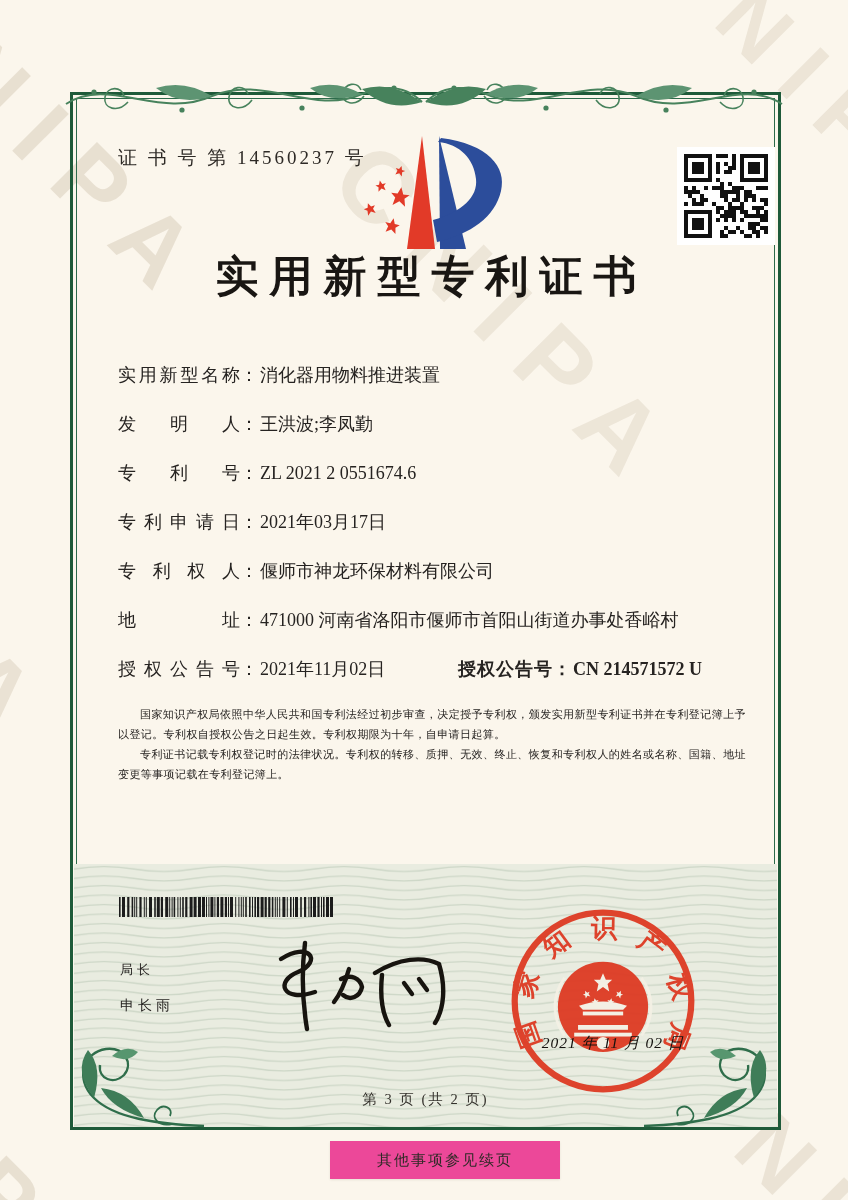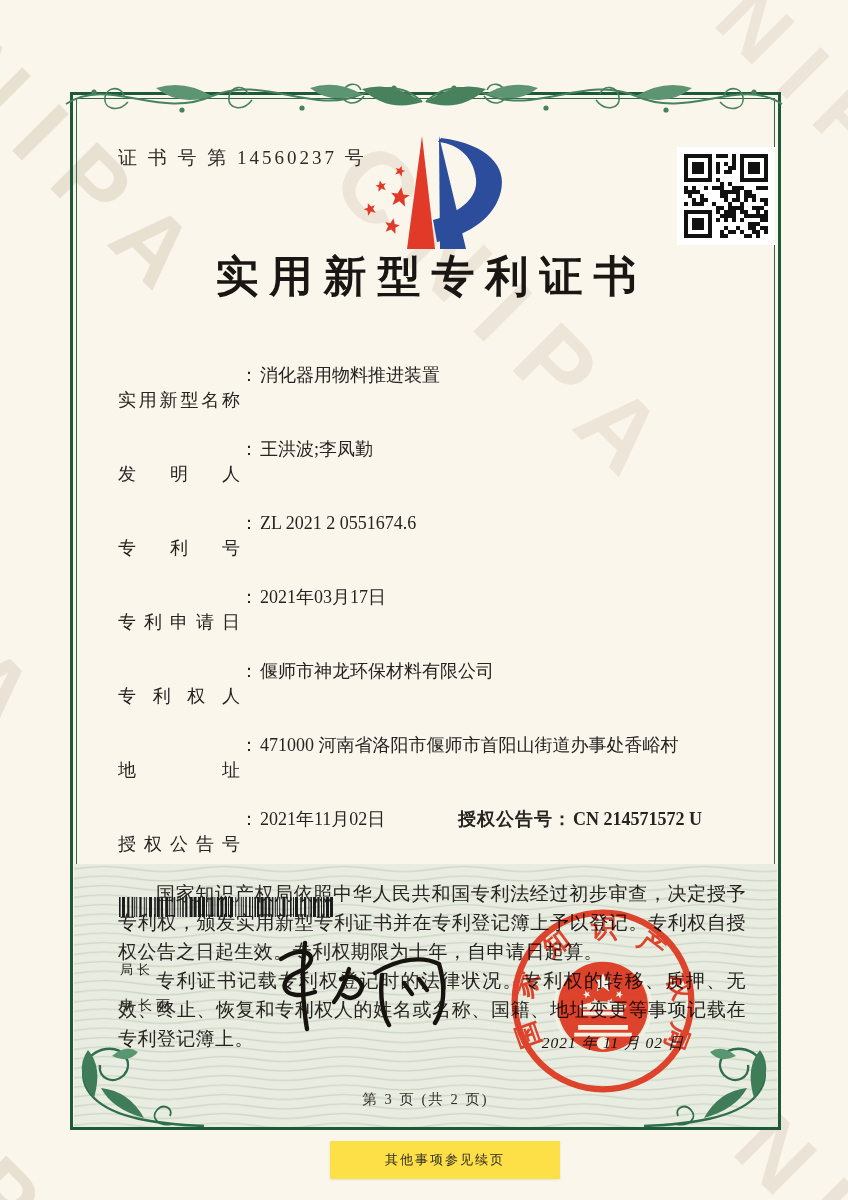--- a/index.html
+++ b/index.html
@@ -34,41 +34,41 @@
   
   .content{position:absolute;inset:0;z-index:4;}
   .cert-no{position:absolute;left:45px;top:50px;font-size:19px;letter-spacing:3px;color:#2e2a26;}
   .logo{position:absolute;left:263px;top:36px;width:192px;height:122px;}
   .qr-box{position:absolute;left:604px;top:52px;width:98px;height:98px;background:#fff;
           display:flex;align-items:center;justify-content:center;}
   .title{position:absolute;left:0;right:0;top:153px;text-align:center;font-size:43px;font-weight:bold;
          letter-spacing:11px;color:#191613;margin-left:12px;}
   .body-text{position:absolute;left:45px;top:266px;width:628px;}
   .row{display:flex;line-height:28px;margin-bottom:21px;font-size:18px;}
-  .lbl{width:122px;text-align:justify;text-align-last:justify;-moz-text-align-last:justify;flex:none;margin-top:25px;}
+  .lbl{width:122px;text-align:justify;text-align-last:justify;-moz-text-align-last:justify;flex:none;}
   .colon{width:20px;flex:none;}
   .val{white-space:nowrap;}
   .grant-g1{display:flex;width:340px;flex:none;}
   .grant-g1 .lbl{width:122px;}
   .grant-g2{display:flex;font-weight:bold;}
   .grant-g2 .lbl2{letter-spacing:1px;flex:none;}
-  .paras{margin-top:9px;font-size:19px;line-height:29px;text-align:justify;letter-spacing:.4px;}
+  .paras{margin-top:9px;font-size:11px;line-height:20px;text-align:justify;letter-spacing:.4px;}
   .paras p{margin:0;text-indent:2em;}
   
   .barcode{position:absolute;left:46px;top:802px;width:218px;height:20px;}
   .signer-title{position:absolute;left:47px;top:866px;font-size:13px;letter-spacing:4px;}
   .signer-name{position:absolute;left:47px;top:902px;font-size:14px;letter-spacing:4px;}
   .signature{position:absolute;left:178px;top:838px;width:205px;height:108px;}
   .seal{position:absolute;left:434px;top:810px;width:192px;height:192px;mix-blend-mode:multiply;opacity:.96;}
   .seal-date{position:absolute;left:452px;top:938px;width:176px;text-align:center;font-size:15.5px;
              color:#14110e;letter-spacing:1px;z-index:6;font-style:italic;}
   .footer{position:absolute;left:0;right:0;top:995px;text-align:center;font-size:14.5px;letter-spacing:2px;color:#33302b;}
-  .cont-box{position:absolute;left:330px;top:1141px;width:230px;height:38px;background:#fde047;
+  .cont-box{position:absolute;left:330px;top:1141px;width:230px;height:38px;background:#ec4899;
             box-shadow:0 1px 2px rgba(90,80,60,.12);z-index:6;display:flex;align-items:center;justify-content:center;
-            font-size:13px;letter-spacing:2px;color:#2e2a26;}
+            font-size:15px;letter-spacing:2px;color:#2e2a26;}
 </style>
 </head>
 <body>
 
 <div class="page">
 
   <div class="wm wm-tl">CNIPA</div>
   <div class="wm wm-tr">CNIPA</div>
   <div class="wm wm-r1">CNIPA</div>
   <div class="wm wm-l">CNIPA</div>

